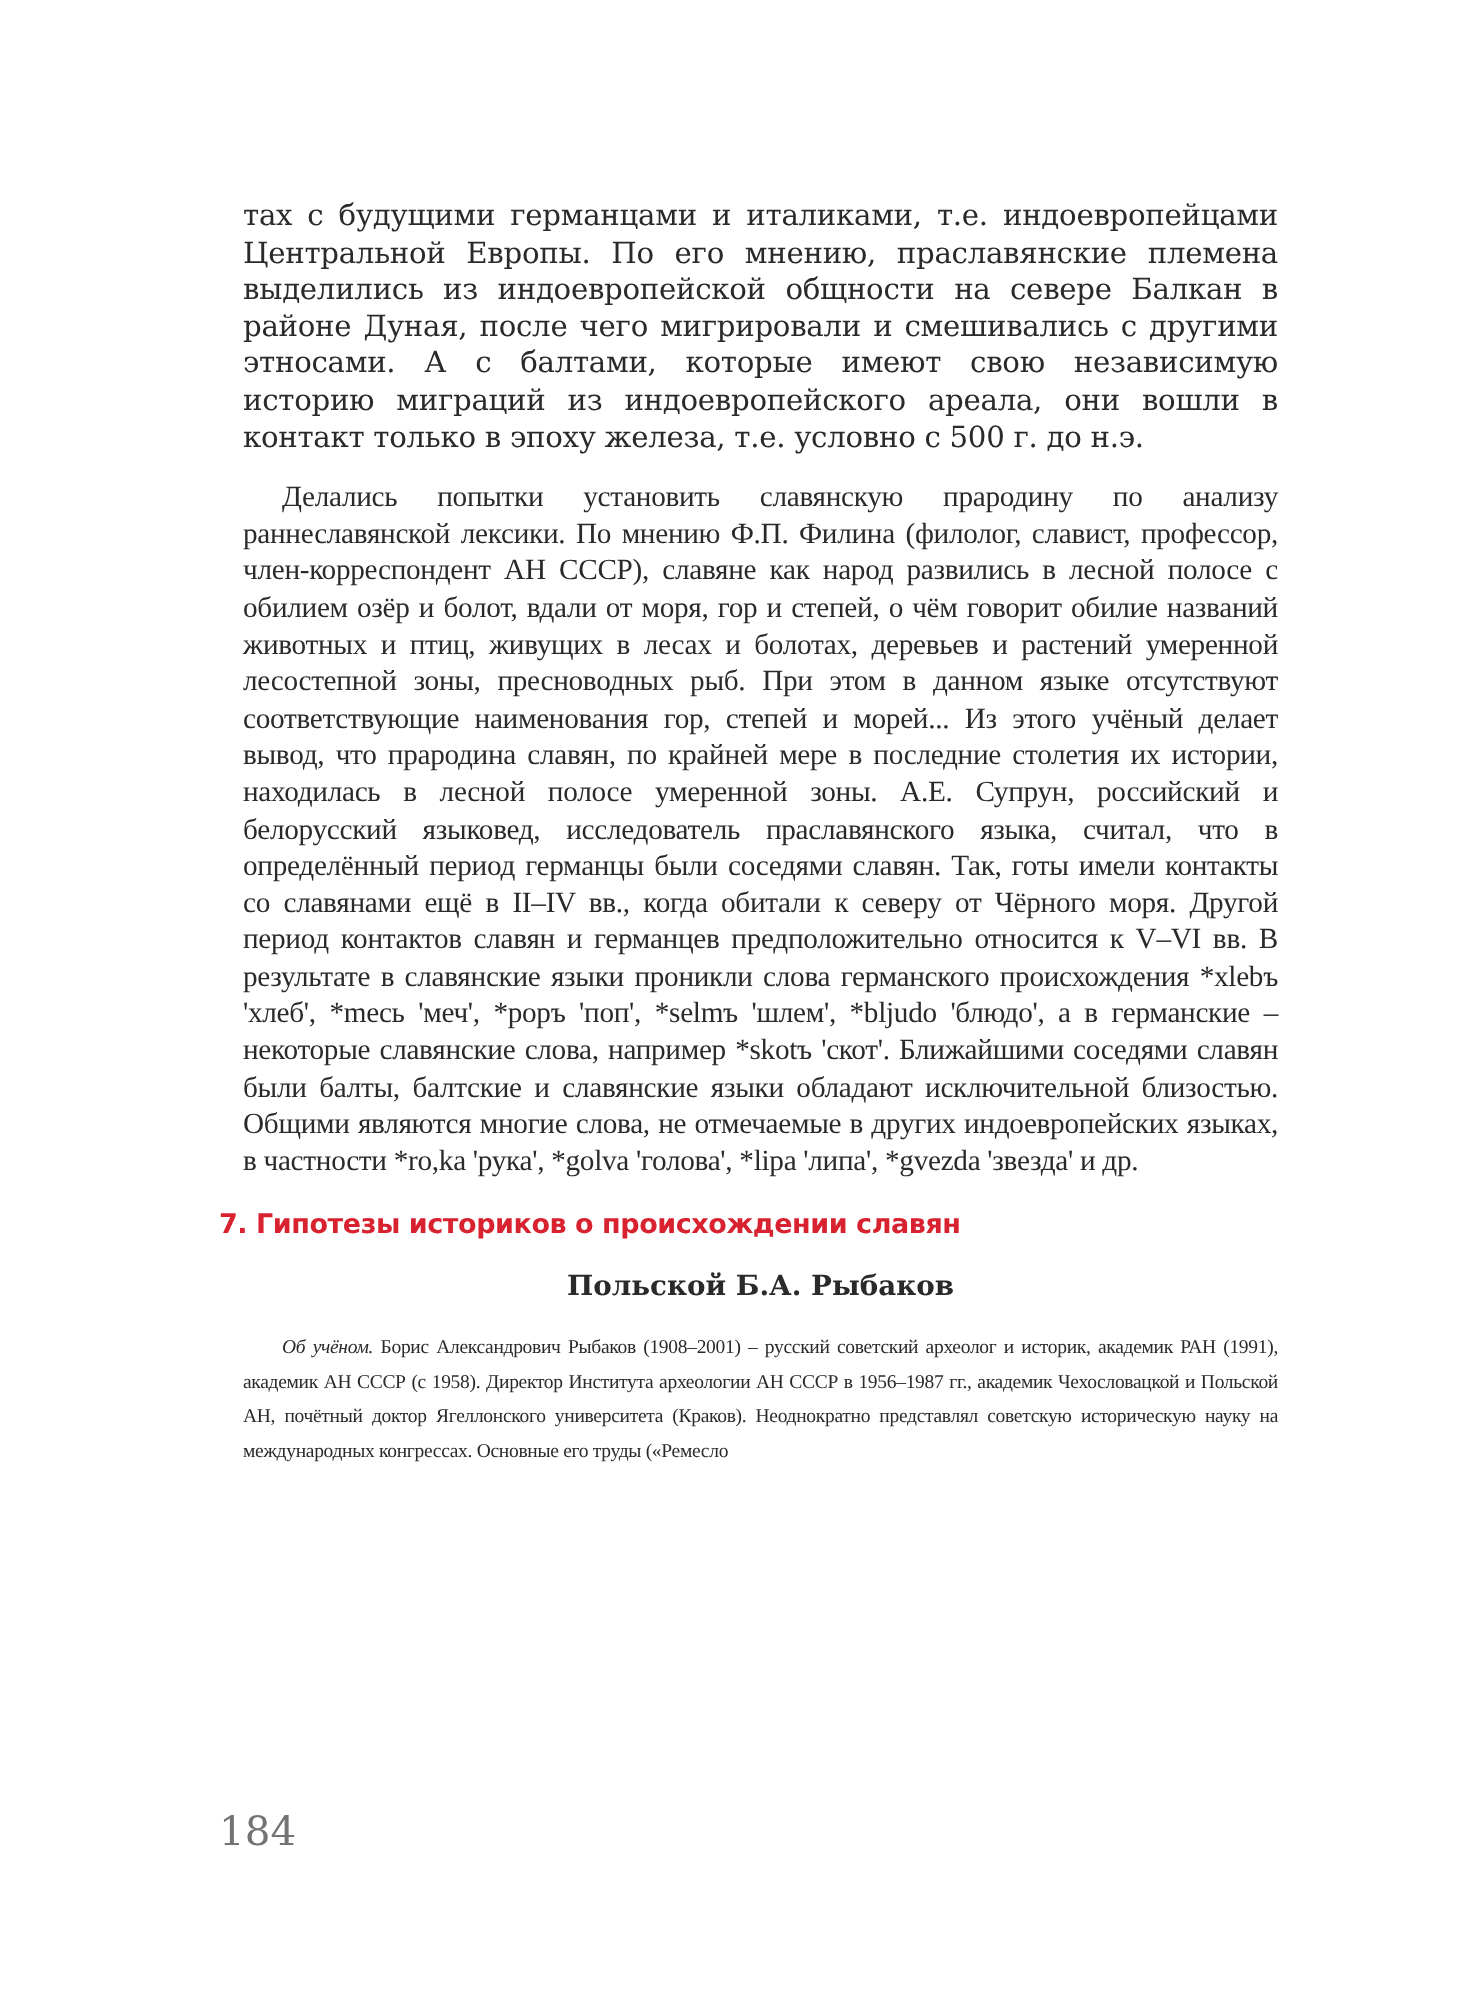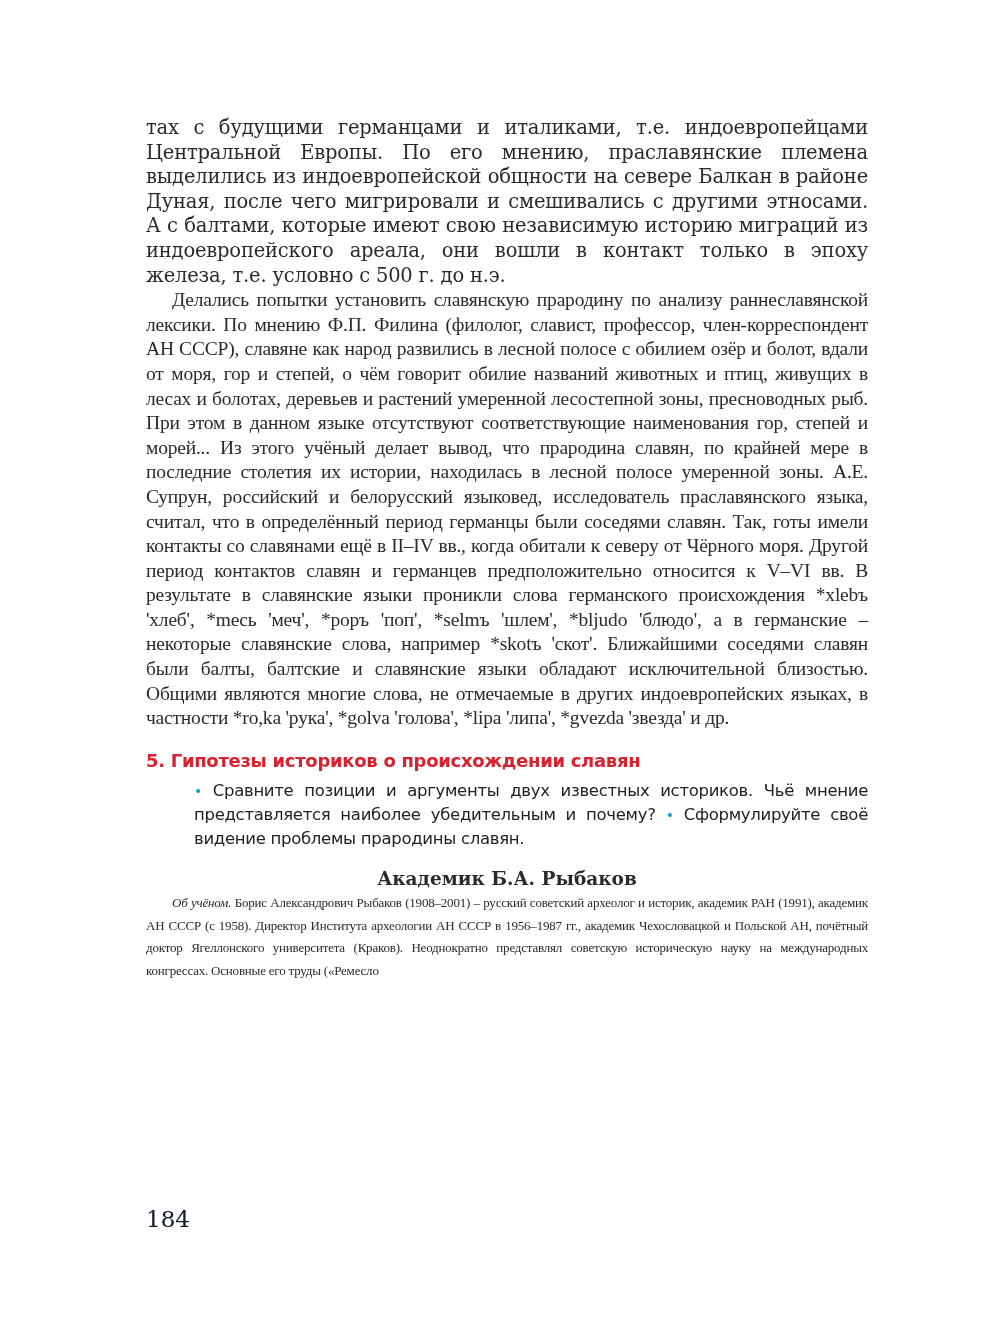--- a/index.html
+++ b/index.html
@@ -1,45 +1,39 @@
 <!DOCTYPE html>
 <html><head>
   <meta charset="utf-8">
   <style>
     html, body { margin: 0; padding: 0; background: #ffffff; }
     body { width: 985px; height: 1329px; position: relative; overflow: hidden; }
     .page { position: absolute; left: 146px; top: 116px; width: 722px; color: #2a2a2a;
             font-family: "DejaVu Serif", serif; }
-    .p { font-size: 19.5px; line-height: 24.6px; text-align: justify; margin: 0; letter-spacing: -0.2px; }
+    .p { font-size: 19.5px; line-height: 24.6px; text-align: justify; margin: 16px; letter-spacing: -0.2px; }
     .p.indent { text-indent: 26px; font-family: Liberation Serif, serif; }
     .section-title { margin-top: 18px; font-family: "DejaVu Sans", sans-serif; font-weight: bold;
                      color: #d8222f; font-size: 18px; line-height: 24px; letter-spacing: -0.3px; }
     .task { margin: 6px 0 0 48px; font-family: "DejaVu Sans", sans-serif; font-size: 16.5px;
             line-height: 23px; text-align: justify; color: #222; letter-spacing: -0.3px; }
     .bullet { color: #1a9fd8; font-size: 14px; }
     .sub-title { margin-top: 16px; text-align: center; font-weight: bold; font-size: 18.5px; line-height: 26px; }
     .bio { font-size: 13px; line-height: 22.8px; }
     .italic { font-style: italic; }
     .page-number { position: absolute; left: 146px; top: 1206px; font-family: "DejaVu Serif", serif;
-                   font-size: 23px; color: #0f172a; }
+                   font-size: 27px; color: #737373; }
   </style>
 </head>
 <body>
 
 <div class="page">
   <p class="p">тах с будущими германцами и италиками, т.е. индоевропейцами Центральной Европы. По его мнению, праславянские племена выделились из индоевропейской общности на севере Балкан в районе Дуная, после чего мигрировали и смешивались с другими этносами. А с балтами, которые имеют свою независимую историю миграций из индоевропейского ареала, они вошли в контакт только в эпоху железа, т.е. условно с 500 г. до н.э.</p>
   <p class="p indent">Делались попытки установить славянскую прародину по анализу раннеславянской лексики. По мнению Ф.П. Филина (филолог, славист, профессор, член-корреспондент АН СССР), славяне как народ развились в лесной полосе с обилием озёр и болот, вдали от моря, гор и степей, о чём говорит обилие названий животных и птиц, живущих в лесах и болотах, деревьев и растений умеренной лесостепной зоны, пресноводных рыб. При этом в данном языке отсутствуют соответствующие наименования гор, степей и морей... Из этого учёный делает вывод, что прародина славян, по крайней мере в последние столетия их истории, находилась в лесной полосе умеренной зоны. А.Е. Супрун, российский и белорусский языковед, исследователь праславянского языка, считал, что в определённый период германцы были соседями славян. Так, готы имели контакты со славянами ещё в II–IV вв., когда обитали к северу от Чёрного моря. Другой период контактов славян и германцев предположительно относится к V–VI вв. В результате в славянские языки проникли слова германского происхождения *xlebъ 'хлеб', *mecь 'меч', *popъ 'поп', *selmъ 'шлем', *bljudo 'блюдо', а в германские – некоторые славянские слова, например *skotъ 'скот'. Ближайшими соседями славян были балты, балтские и славянские языки обладают исключительной близостью. Общими являются многие слова, не отмечаемые в других индоевропейских языках, в частности *ro,ka 'рука', *golva 'голова', *lipa 'липа', *gvezda 'звезда' и др.</p>
 
-  <div class="section-title">5. Гипотезы историков о происхождении славян</div>
+  <div class="section-title">7. Гипотезы историков о происхождении славян</div>
 
-  <div class="task">
-    <span class="bullet">•</span>
-    <span>Сравните позиции и аргументы двух известных историков. Чьё мнение представляется наиболее убедительным и почему?</span>
-    <span class="bullet">•</span>
-    <span>Сформулируйте своё видение проблемы прародины славян.</span>
-  </div>
 
-  <div class="sub-title">Академик Б.А. Рыбаков</div>
+  <div class="sub-title">Польской Б.А. Рыбаков</div>
 
   <p class="p indent bio"><span class="italic">Об учёном.</span> <span>Борис Александрович Рыбаков (1908–2001) – русский советский археолог и историк, академик РАН (1991), академик АН СССР (с 1958). Директор Института археологии АН СССР в 1956–1987 гг., академик Чехословацкой и Польской АН, почётный доктор Ягеллонского университета (Краков). Неоднократно представлял советскую историческую науку на международных конгрессах. Основные его труды («Ремесло</span></p>
 </div>
 
 <div class="page-number">184</div>
 
 </body></html>

